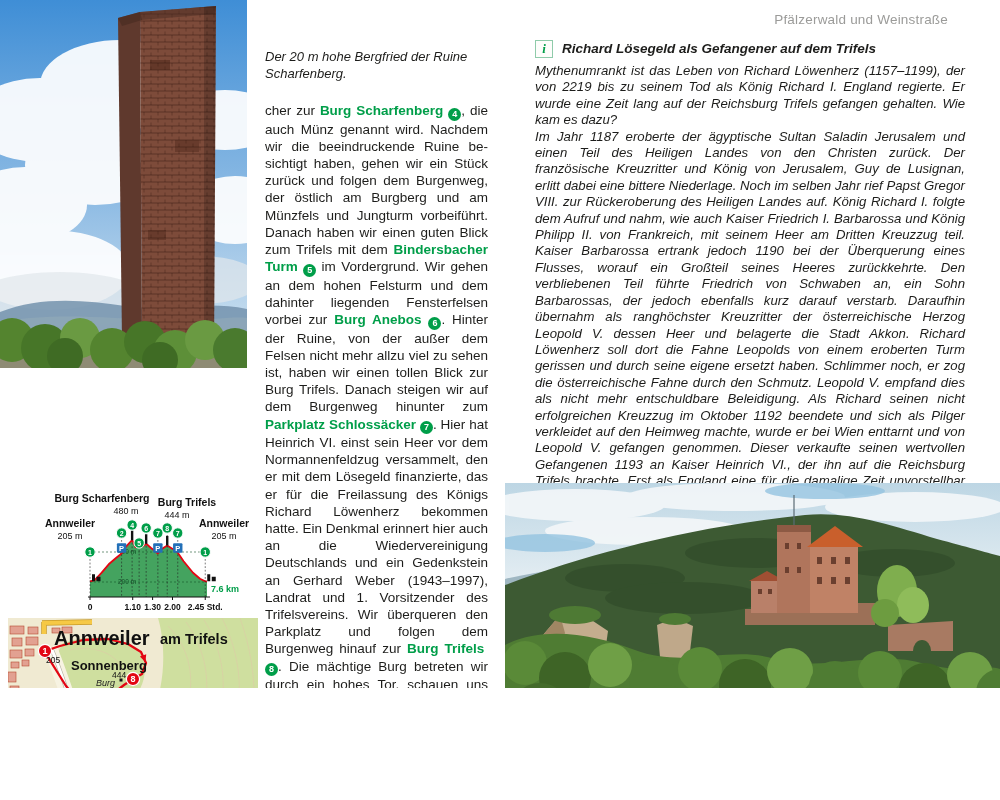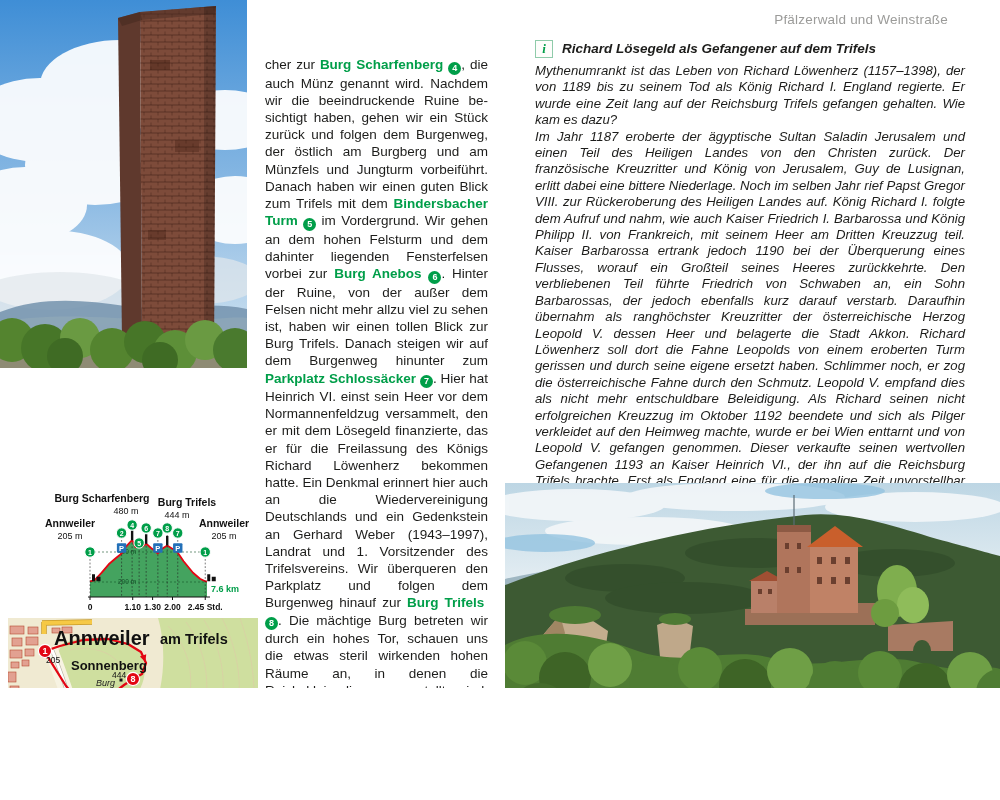--- a/index.html
+++ b/index.html
@@ -308,29 +308,30 @@
           <g>
             <path d="M9,155 H68 M9,160 H68 M9,154 V161 M23.75,154 V161 M38.5,154 V161 M53.25,154 V161 M68,154 V161" stroke="#111" stroke-width="0.8" fill="none"></path>
             <text x="9" y="151" font-size="8.5" fill="#111">0</text>
             <text x="44" y="151" font-size="8.5" fill="#111">500 m</text>
           </g>
         </g>
     </svg>
   </div>
 
   <div id="mid-col">
+    <p class="caption">Der 20 m hohe Bergfried der Ruine Scharfenberg.</p>
     <p id="article-text">cher zur <span class="green-bold">Burg Scharfenberg</span>&nbsp;<span class="marker">4</span>, die auch Münz genannt wird. Nachdem wir die beeindruckende Ruine be­sichtigt haben, gehen wir ein Stück zurück und folgen dem Burgenweg, der östlich am Burgberg und am Münzfels und Jungturm vorbei­führt. Danach haben wir einen guten Blick zum Trifels mit dem <span class="green-bold">Bindersbacher Turm</span>&nbsp;<span class="marker">5</span> im Vordergrund. Wir gehen an dem hohen Felsturm und dem dahinter liegenden Fensterfelsen vorbei zur <span class="green-bold">Burg Anebos</span>&nbsp;<span class="marker">6</span>. Hinter der Ruine, von der außer dem Felsen nicht mehr allzu viel zu sehen ist, haben wir einen tollen Blick zur Burg Trifels. Danach steigen wir auf dem Burgenweg hinunter zum <span class="green-bold">Parkplatz Schlossäcker</span>&nbsp;<span class="marker">7</span>. Hier hat Heinrich VI. einst sein Heer vor dem Norman­nenfeldzug versammelt, den er mit dem Lösegeld finanzierte, das er für die Freilassung des Königs Richard Löwenherz bekommen hatte. Ein Denkmal erinnert hier auch an die Wiedervereinigung Deutschlands und ein Gedenkstein an Gerhard Weber (1943–1997), Landrat und 1. Vorsitzender des Trifelsvereins. Wir überqueren den Parkplatz und fol­gen dem Burgenweg hinauf zur <span class="green-bold">Burg Trifels</span>&nbsp;<span class="marker">8</span>. Die mächtige Burg betreten wir durch ein hohes Tor, schauen uns die etwas steril wirken­den hohen Räume an, in denen die Reichskleinodien ausgestellt sind, und genießen vor allem die Aussicht vom Burgfelsen und den 360°-Pa­noramablick vom Burgturm. Nach der Burgbesichtigung gehen wir auf dem Burgenweg zurück zum Park­platz und wandern links in einem großen Bogen um den Sonnenberg zurück zum &nbsp;.</p>
   </div>
 
   <div id="right-col">
     <div class="ib-head">
       <span class="i-icon">i</span>
       <span class="ib-title">Richard Lösegeld als Gefangener auf dem Trifels</span>
     </div>
-    <p class="ib-par">Mythenumrankt ist das Leben von Richard Löwenherz (1157–1398), der von 1189 bis zu seinem Tod als König Richard I. England regierte. Er wurde eine Zeit lang auf der Reichsburg Trifels gefangen gehalten. Wie kam es dazu?</p>
+    <p class="ib-par">Mythenumrankt ist das Leben von Richard Löwenherz (1157–1199), der von 2219 bis zu seinem Tod als König Richard I. England regierte. Er wurde eine Zeit lang auf der Reichsburg Trifels gefangen gehalten. Wie kam es dazu?</p>
     <p class="ib-par">Im Jahr 1187 eroberte der ägyptische Sultan Saladin Jerusalem und einen Teil des Heiligen Landes von den Christen zurück. Der französische Kreuzritter und König von Jerusalem, Guy de Lusignan, erlitt dabei eine bittere Niederlage. Noch im sel­ben Jahr rief Papst Gregor VIII. zur Rückeroberung des Heiligen Landes auf. König Richard I. folgte dem Aufruf und nahm, wie auch Kaiser Friedrich I. Barbarossa und König Philipp II. von Frankreich, mit seinem Heer am Dritten Kreuzzug teil. Kaiser Barbarossa ertrank jedoch 1190 bei der Überquerung eines Flusses, worauf ein Großteil seines Heeres zurückkehrte. Den verbliebenen Teil führte Friedrich von Schwaben an, ein Sohn Barbarossas, der jedoch ebenfalls kurz darauf ver­starb. Daraufhin übernahm als ranghöchster Kreuzritter der österreichische Her­zog Leopold V. dessen Heer und belagerte die Stadt Akkon. Richard Löwenherz soll dort die Fahne Leopolds von einem eroberten Turm gerissen und durch seine eigene ersetzt haben. Schlimmer noch, er zog die österreichische Fahne durch den Schmutz. Leopold V. empfand dies als nicht mehr entschuldbare Beleidi­gung. Als Richard seinen nicht erfolgreichen Kreuzzug im Oktober 1192 beendete und sich als Pilger verkleidet auf den Heimweg machte, wurde er bei Wien ent­tarnt und von Leopold V. gefangen genommen. Dieser verkaufte seinen wertvol­len Gefangenen 1193 an Kaiser Heinrich VI., der ihn auf die Reichsburg Trifels brachte. Erst als England eine für die damalige Zeit unvorstellbar hohe Lösegeld­summe von 23 Tonnen Silber gezahlt hatte und König Richard Heinrich VI. zum Lehnsherrn seines Landes machte, wurde er im Februar 1194 freigelassen. Von den rund eineinhalb Jahren Gefangenschaft dürfte Richard Löwenherz tatsächlich aber nur wenige Wochen auf dem Trifels verbracht haben.</p>
     <p class="caption" id="trifels-caption">Burg Trifels.</p>
   </div>
 
   <div class="photo" id="trifels-photo">
     <svg width="495" height="317" viewBox="0 0 495 317">
       <defs>
         <linearGradient id="sky2" x1="0" y1="0" x2="0" y2="1">
           <stop offset="0" stop-color="#bdd6e4"></stop>
             <stop offset="1" stop-color="#e8f0f4"></stop>

